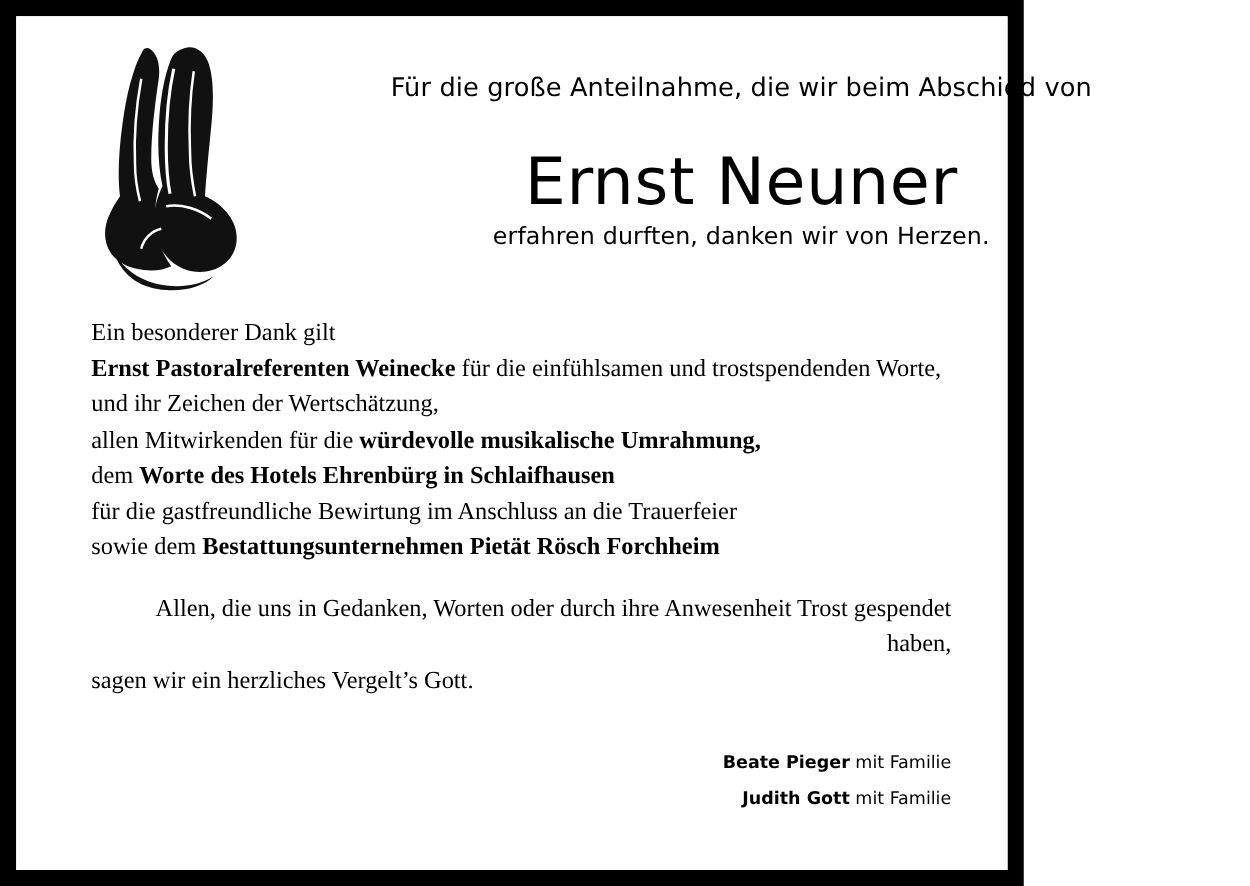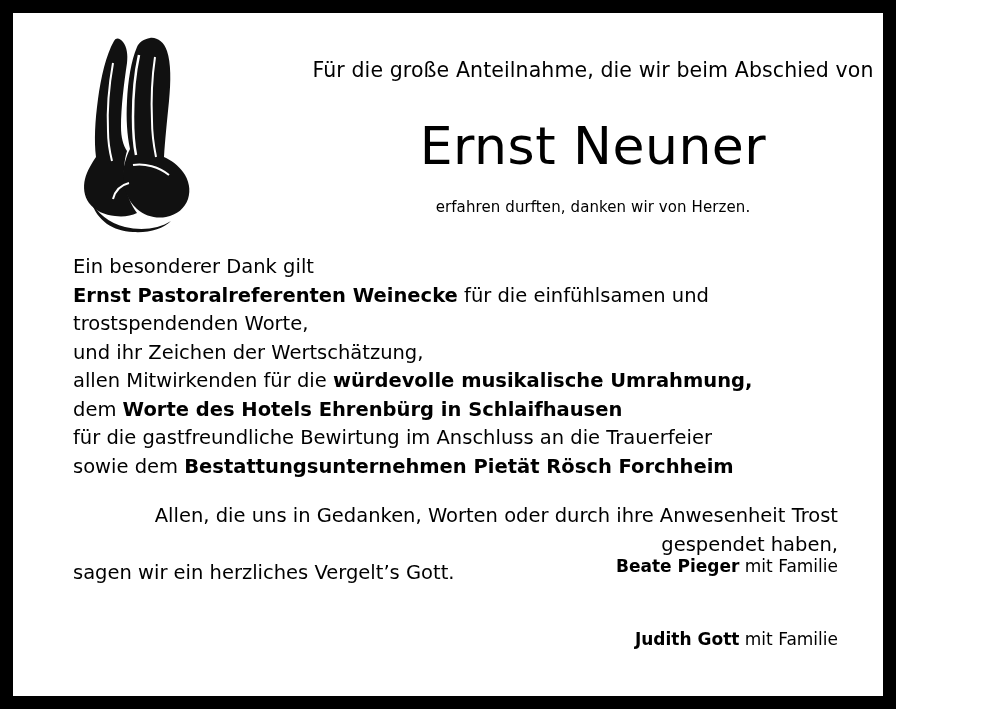--- a/index.html
+++ b/index.html
@@ -10,21 +10,21 @@
   body {
     width: 1000px;
     height: 709px;
     font-family: "DejaVu Sans", "Liberation Sans", sans-serif;
     color: #000000;
     overflow: hidden;
   }
   .notice {
     position: relative;
     box-sizing: border-box;
-    width: 896px;
+    width: 819px;
     height: 709px;
     border: 13px solid #000000;
     background: #ffffff;
   }
   .inner {
     position: relative;
     width: 100%;
     height: 100%;
     background: #ffffff;
   }
@@ -53,51 +53,51 @@
     letter-spacing: 0.1px;
   }
   .deceased-name {
     font-size: 52px;
     line-height: 1.2;
     margin-top: 31px;
     letter-spacing: 0.5px;
     font-weight: 400;
   }
   .subline {
-    font-size: 15px;
-    margin-top: 21px;
+    font-size: 19px;
+    margin-top: 1px;
     letter-spacing: 0.1px;
   }
 
   
   .body-block {
     position: absolute;
     left: 60px;
     top: 240px;
     right: 45px;
+    font-family: Liberation Serif, serif;
   }
   .para {
     font-size: 19.5px;
     line-height: 28.5px;
     margin: 0;
   }
   .para.spaced-top { margin-top: 21px; text-align: right; }
   .b { font-weight: bold; }
 
   
   .signatures {
     position: absolute;
     right: 45px;
     bottom: 42px;
     text-align: right;
   }
   .sig-line {
-    font-size: 17px;
+    font-size: 14px;
     line-height: 29px;
-    margin-top: 44px;
   }
 </style>
 </head>
 <body>
 
 <div class="notice">
   <div class="inner">
 
     <div class="hands">
       <svg viewBox="0 0 150 200" width="150" height="200" aria-hidden="true">

